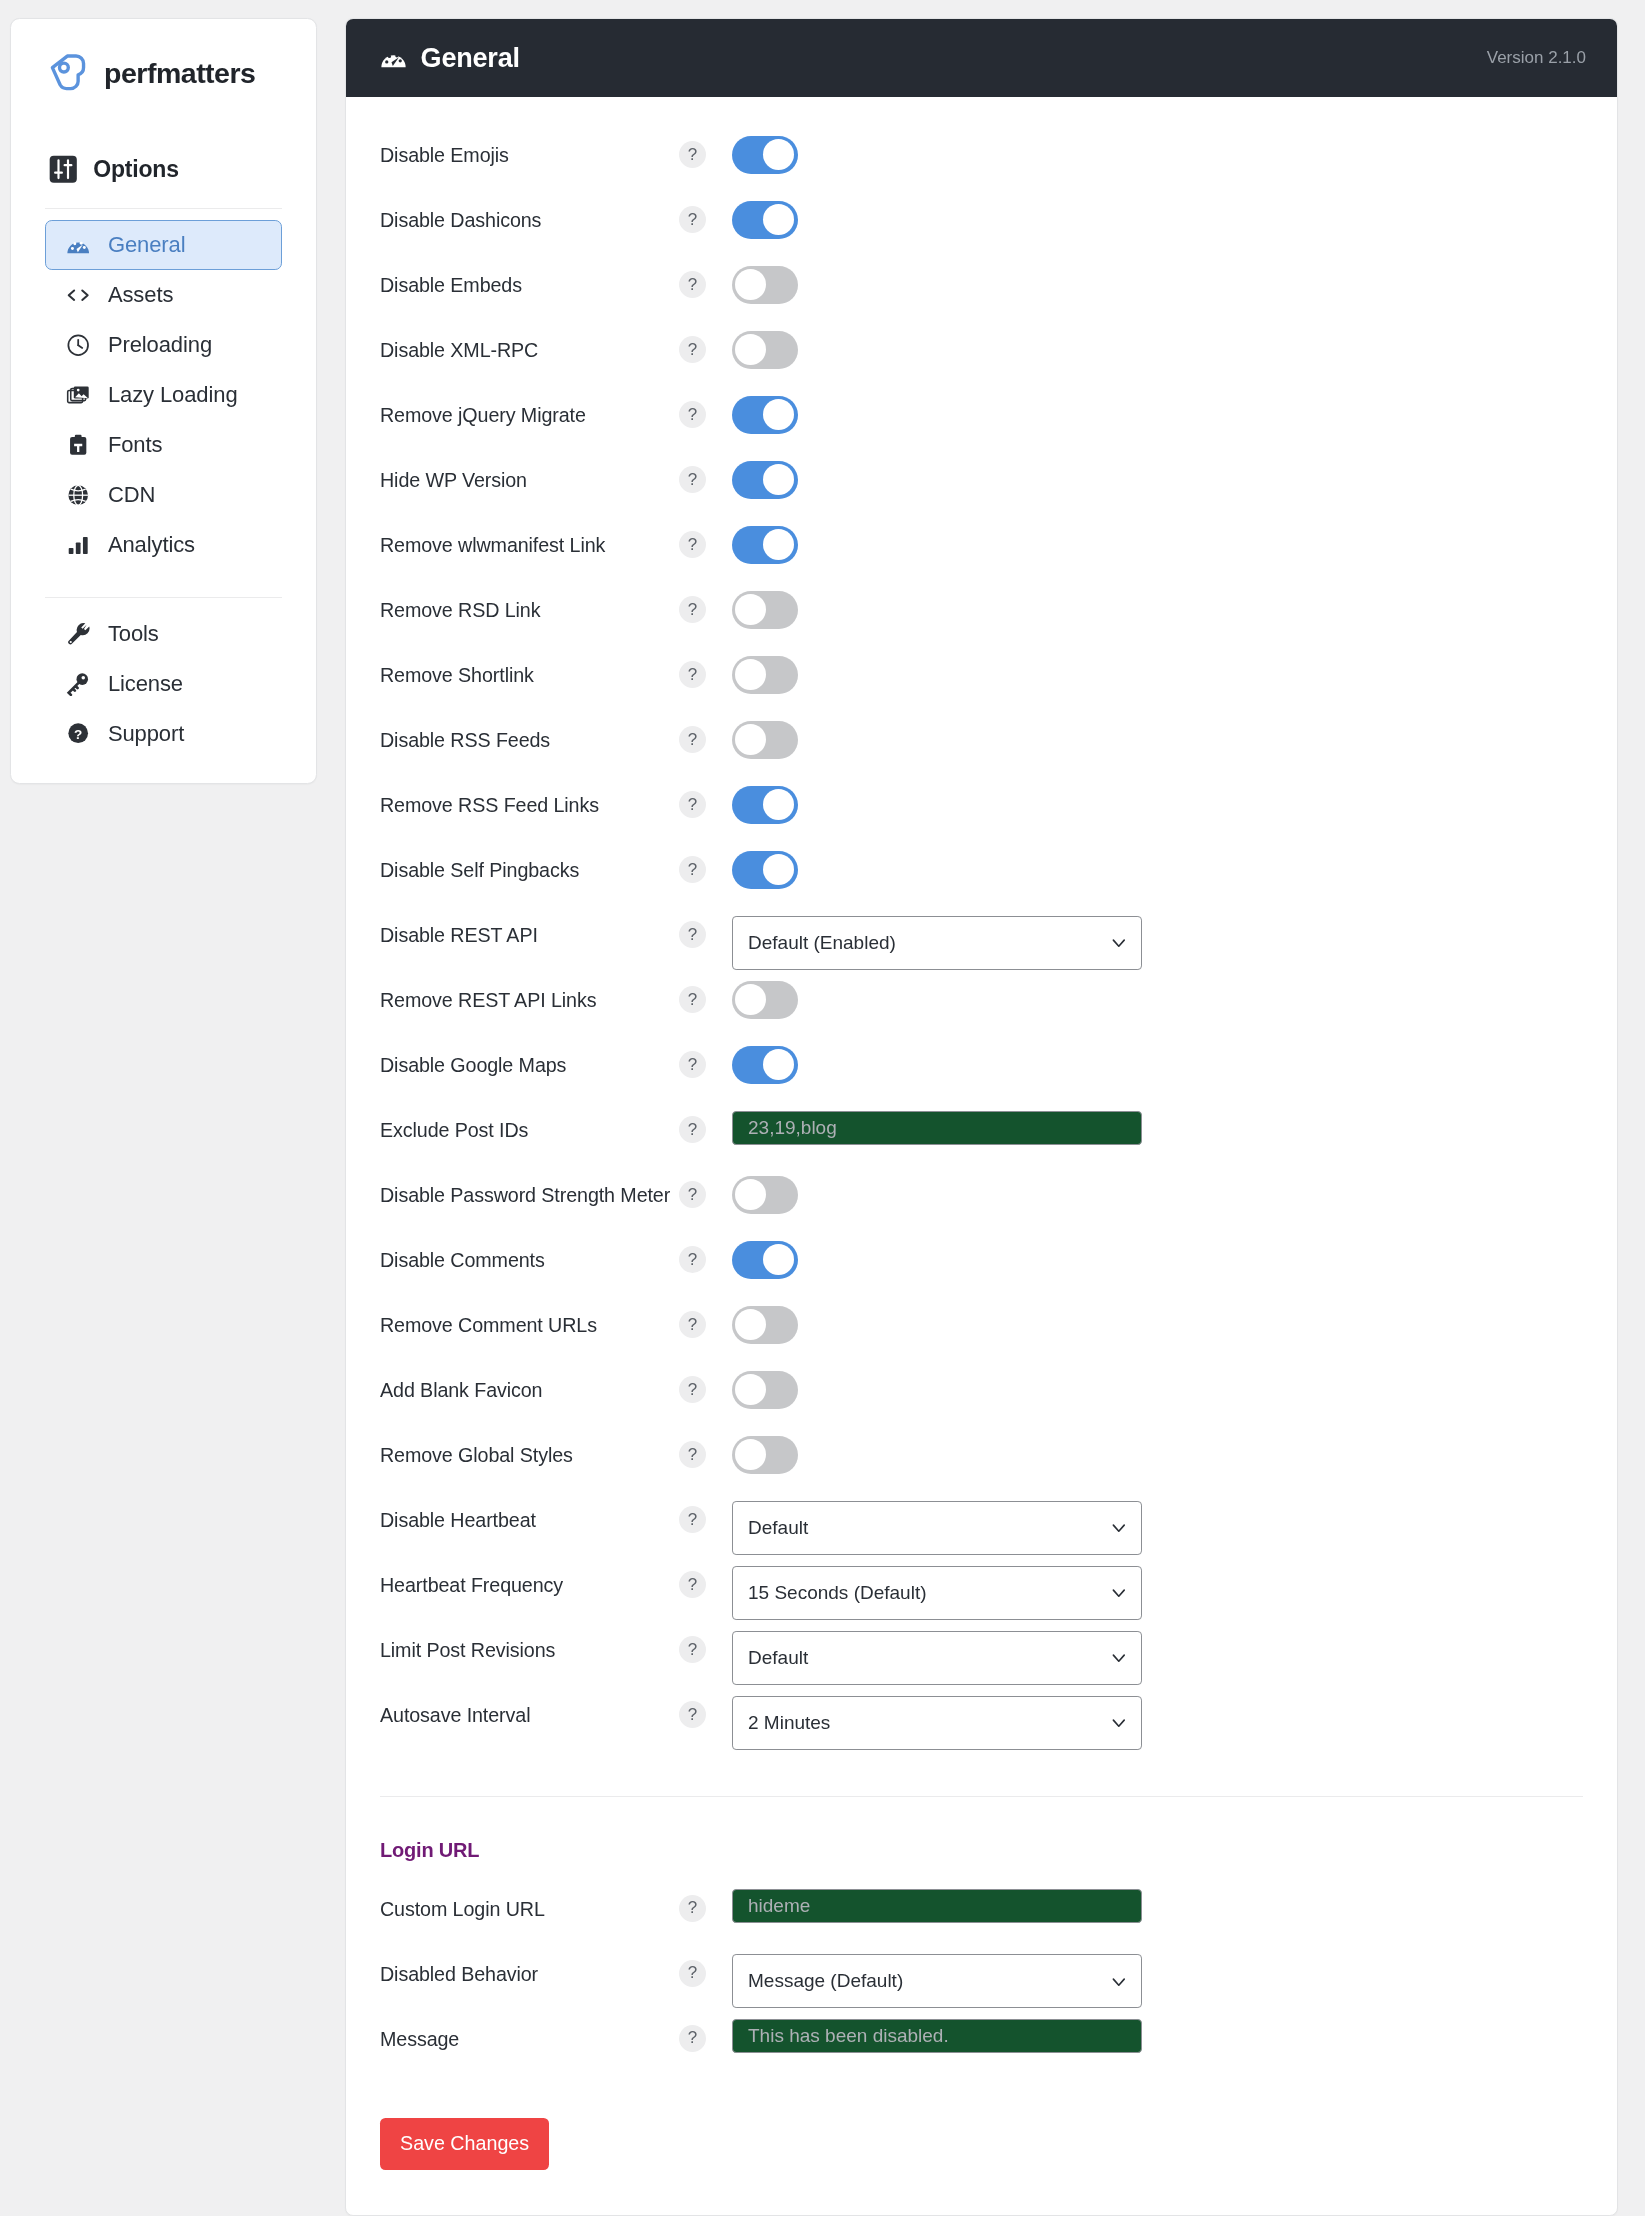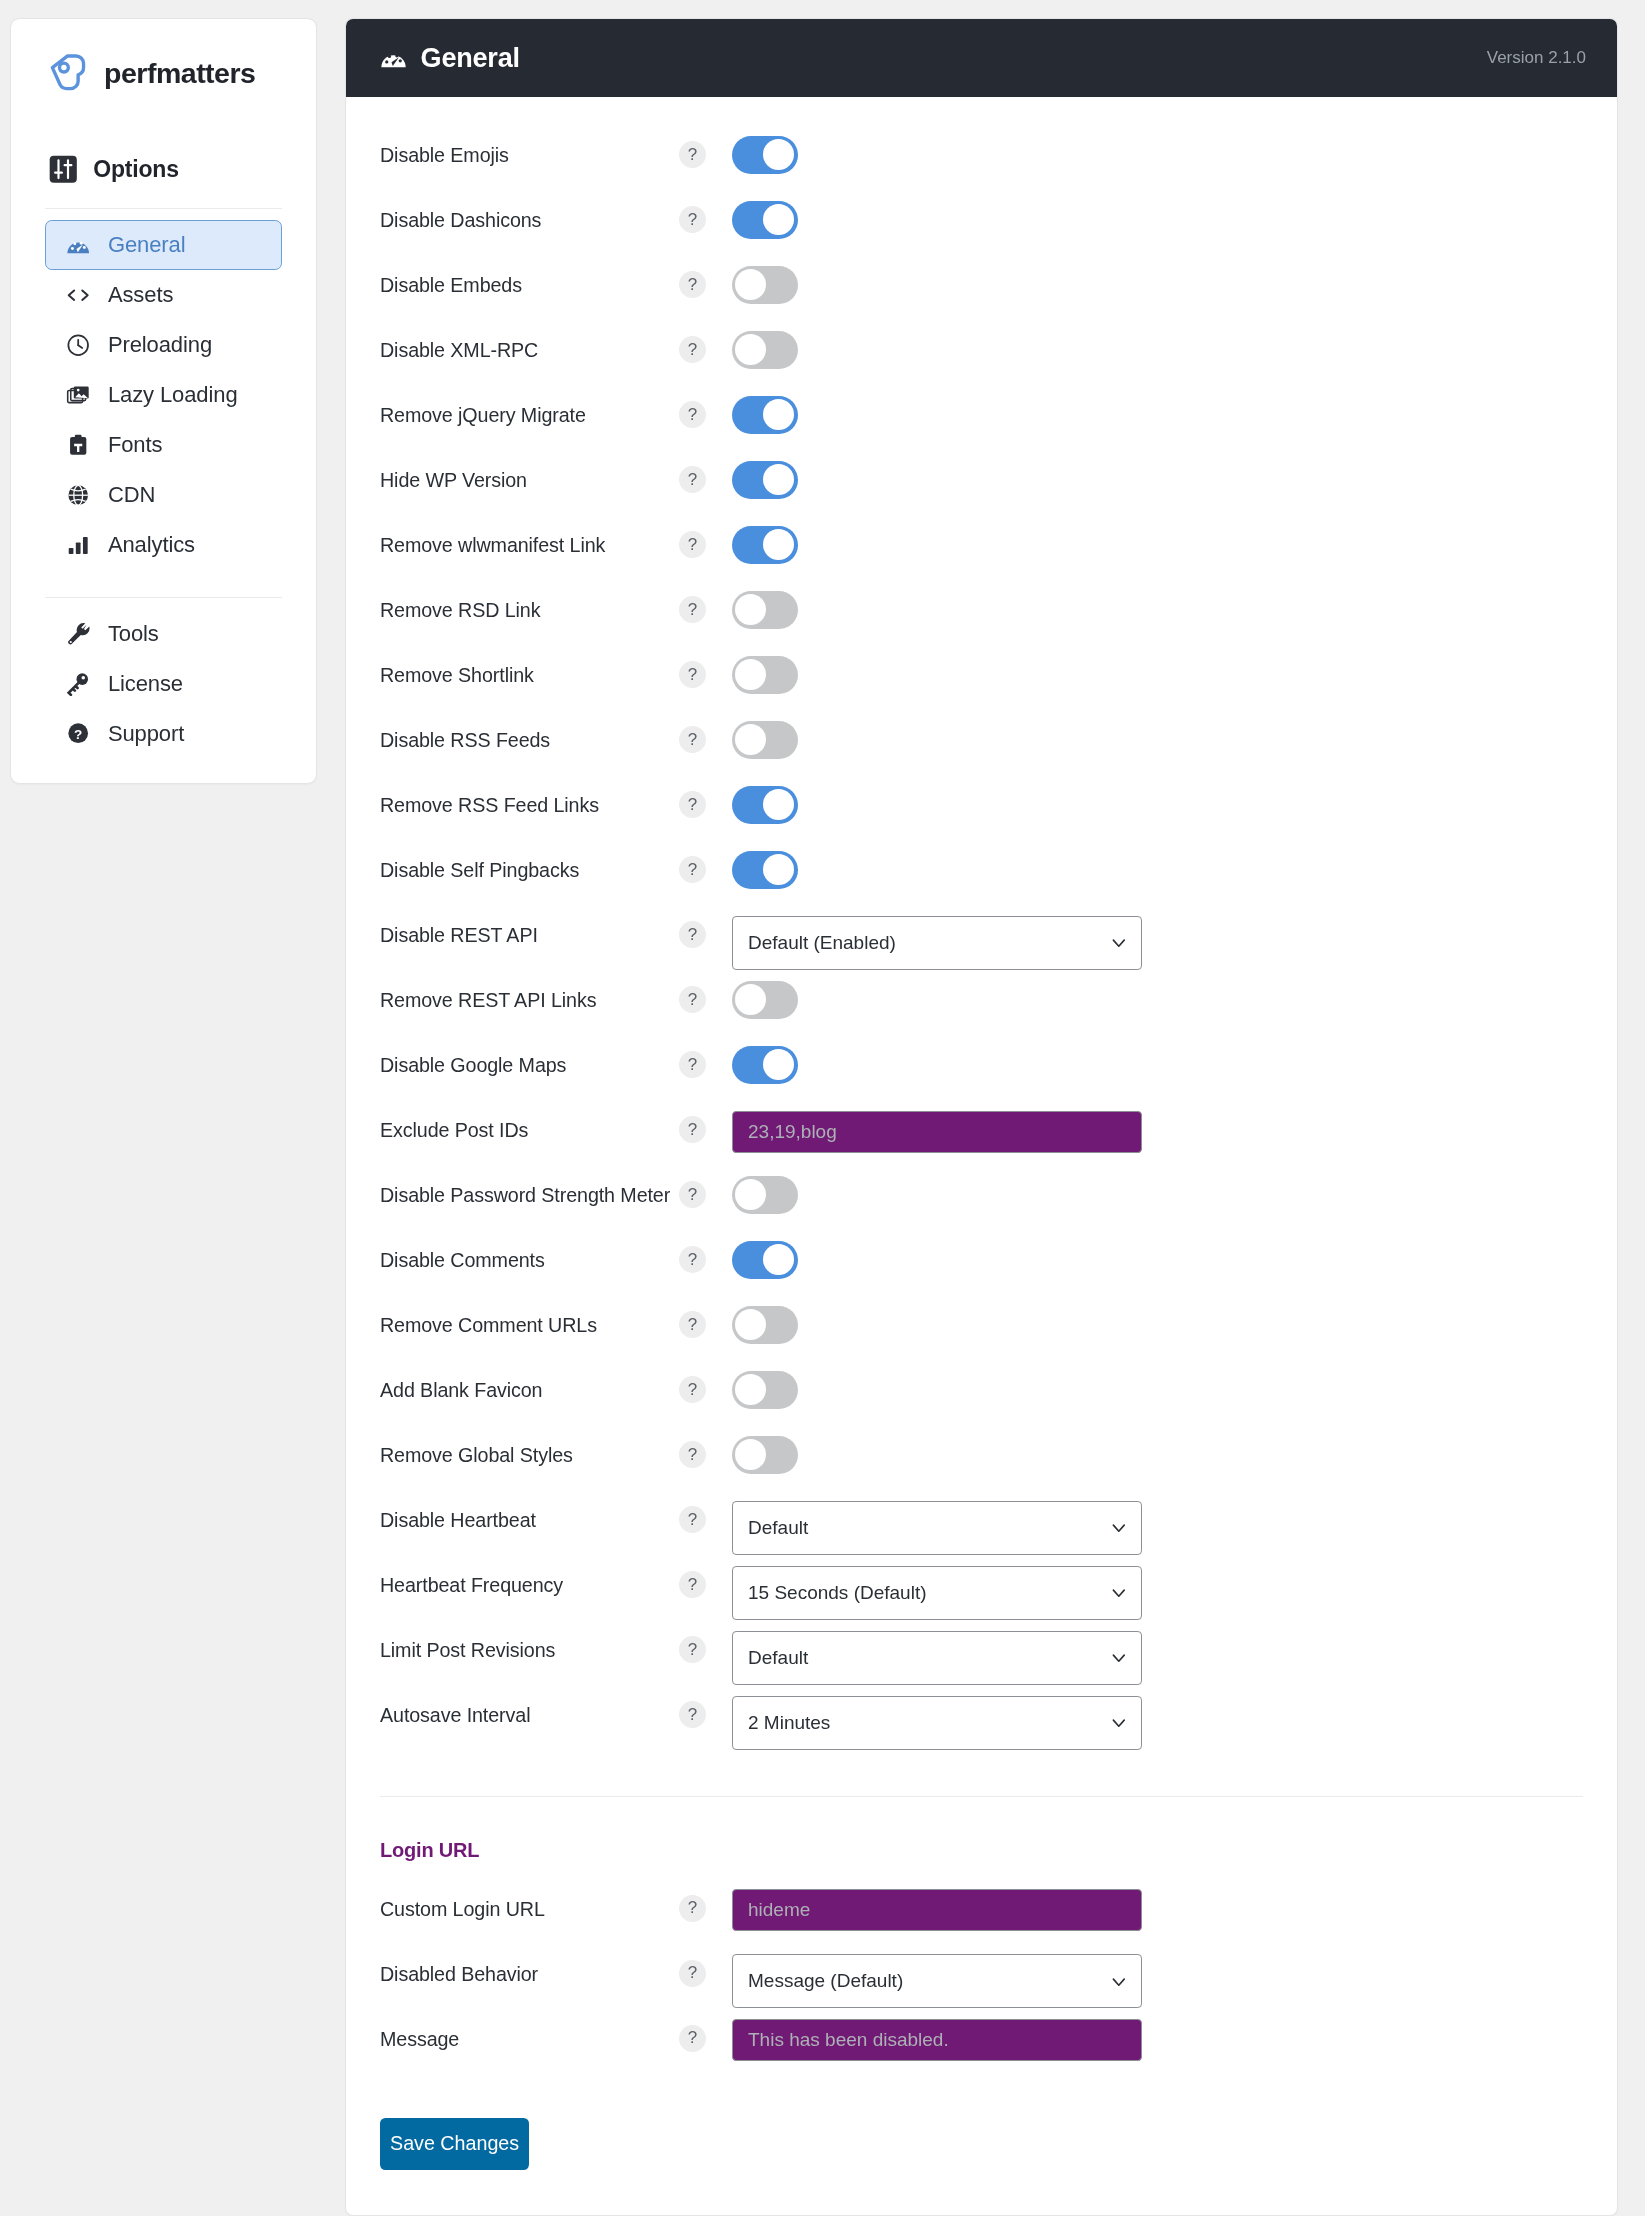--- a/index.html
+++ b/index.html
@@ -186,24 +186,24 @@
   }
   .sel .chev {
     margin-left: auto;
     width: 17.6px; height: 17.6px;
     flex: 0 0 17.6px;
     display: block;
   }
   
   .inp {
     width: 410px;
-    height: 42px;
+    height: 34px;
     border: 0.7px solid #8c8f94;
     border-radius: 4.1px;
-    background: #701a75;
+    background: #14532d;
     display: flex;
     align-items: center;
     padding: 16px 15px;
     font-size: 19px;
     color: #adb0b5;
     cursor: text;
   }
 
   .divider {
     height: 0.7px;
@@ -216,22 +216,22 @@
     color: #701a75;
     padding: 42px 0 26px 0;
     letter-spacing: -0.2px;
   }
   .save-wrap { padding: 35px 0 54px 0; }
   .save-btn {
     display: inline-flex;
     align-items: center;
     justify-content: center;
     height: 52px;
-    padding: 0 10px;
-    background: #0369a1;
+    padding: 0 20px;
+    background: #ef4444;
     color: #ffffff;
     font-size: 19.7px;
     border: none;
     border-radius: 5.4px;
     cursor: pointer;
     font-family: "Liberation Sans", sans-serif;
   }
 </style>
 </head>
 <body>

